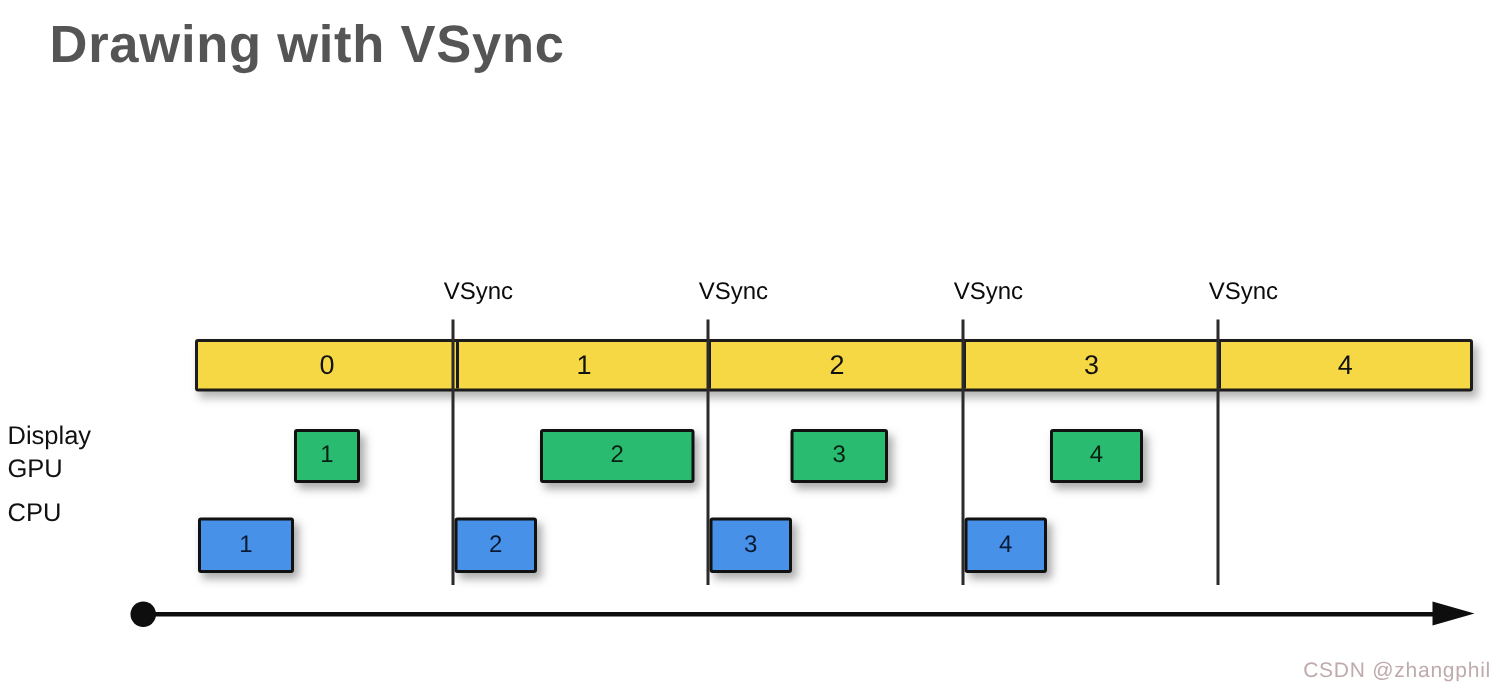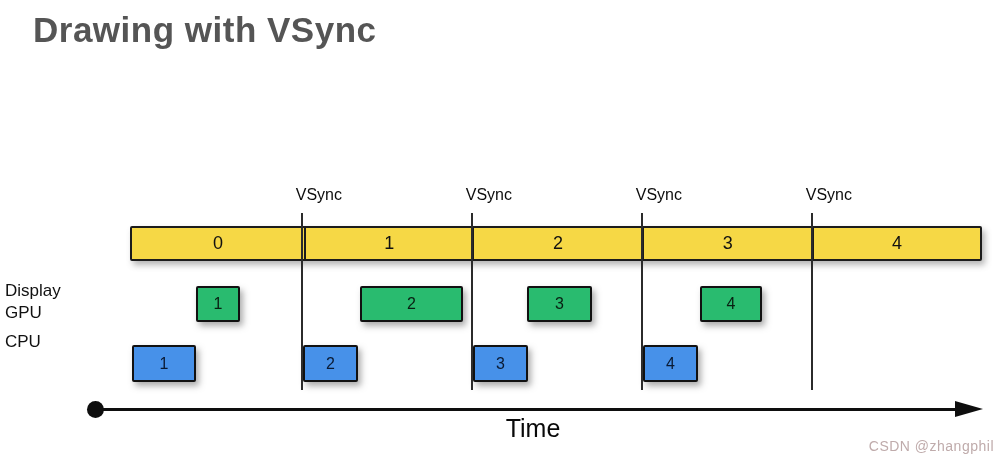--- a/index.html
+++ b/index.html
@@ -101,16 +101,15 @@
   <div id="cpu-tasks">
       <div class="task cpu" style="left: 132px; width: 64px;">1</div>
       <div class="task cpu" style="left: 303px; width: 55px;">2</div>
       <div class="task cpu" style="left: 473px; width: 55px;">3</div>
       <div class="task cpu" style="left: 643px; width: 55px;">4</div>
     </div>
 
   <div class="axis-line"></div>
   <div class="axis-dot"></div>
   <div class="axis-arrow"></div>
-  <div class="time-label">Time</div>
 
   <div class="watermark">CSDN @zhangphil</div>
 </div>
 
 </body></html>

